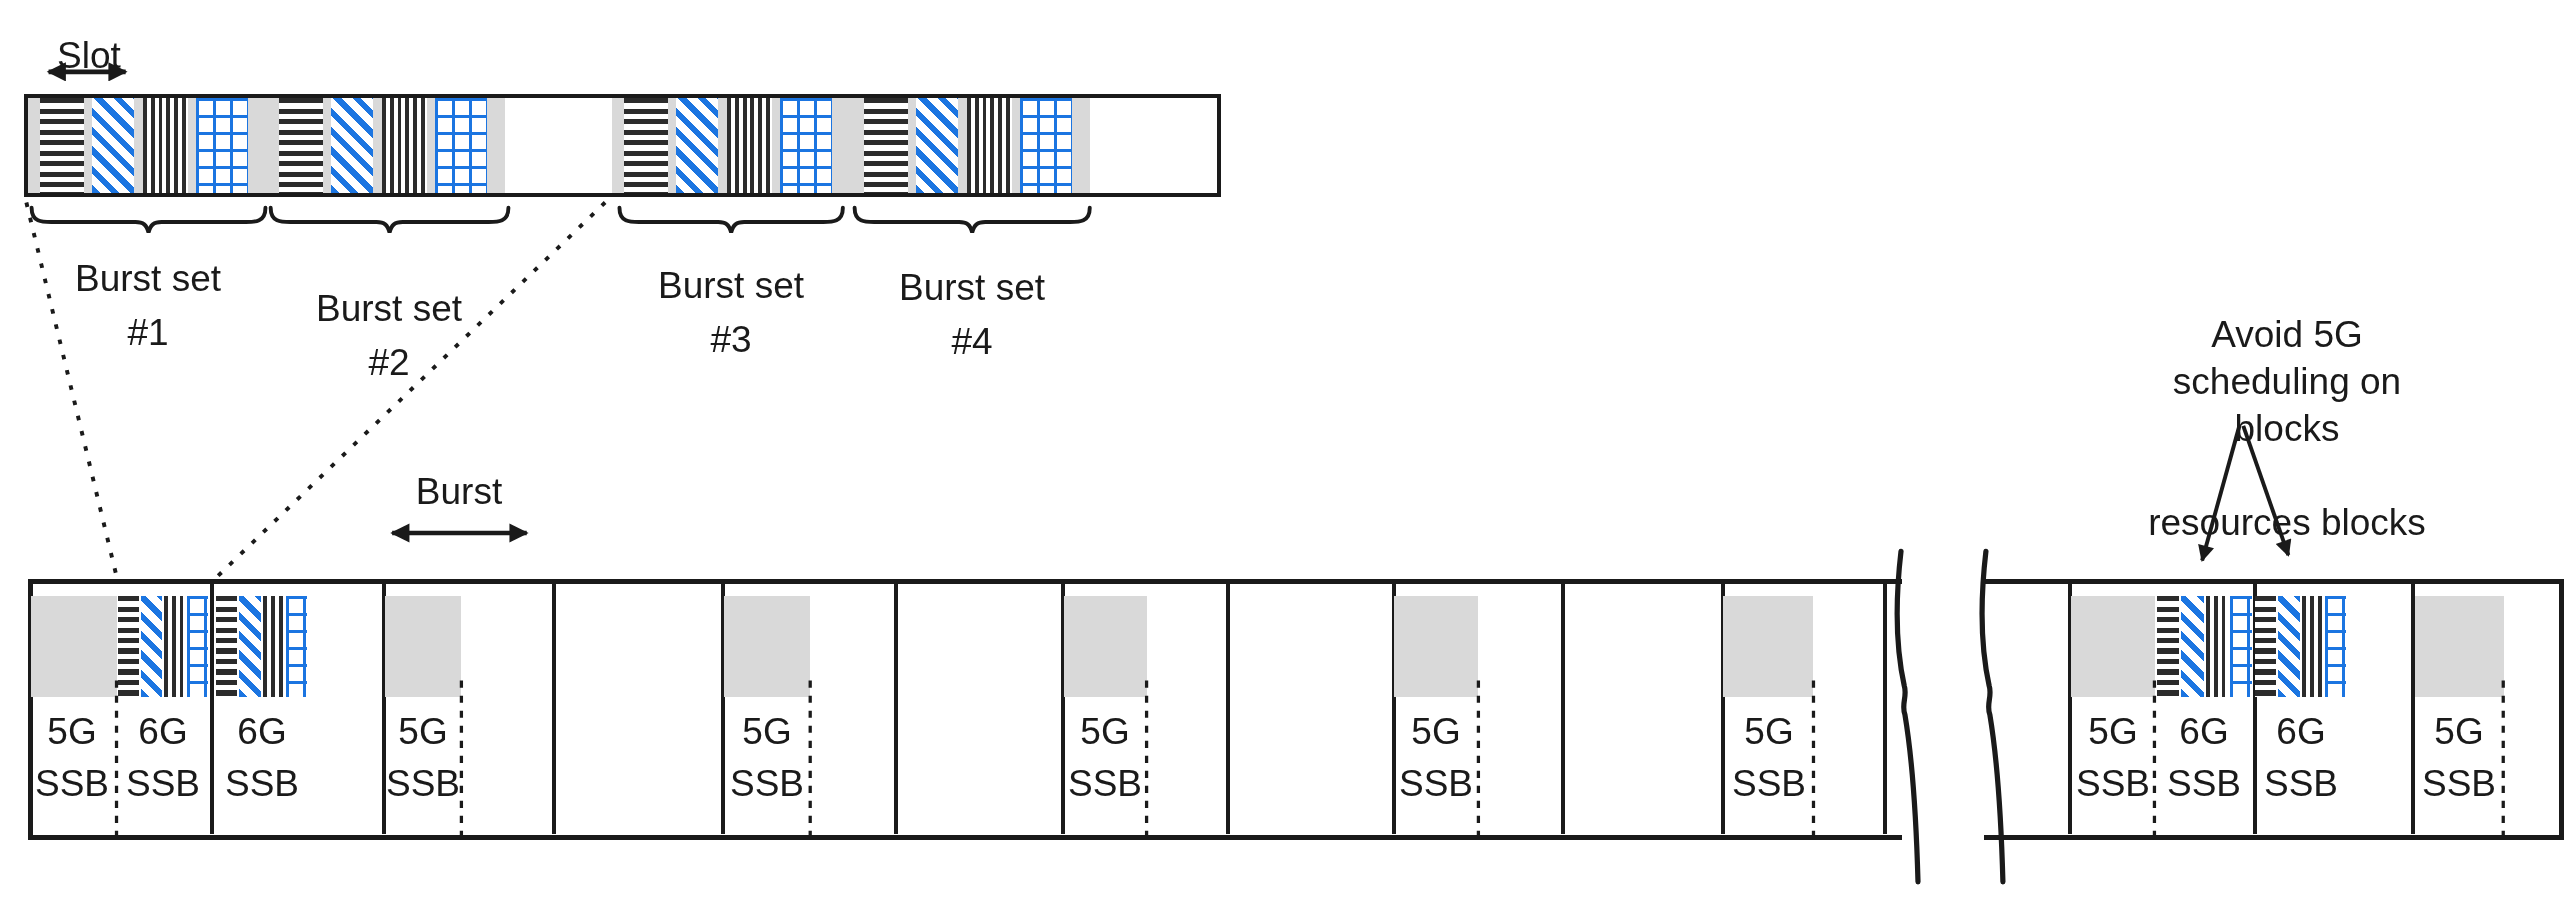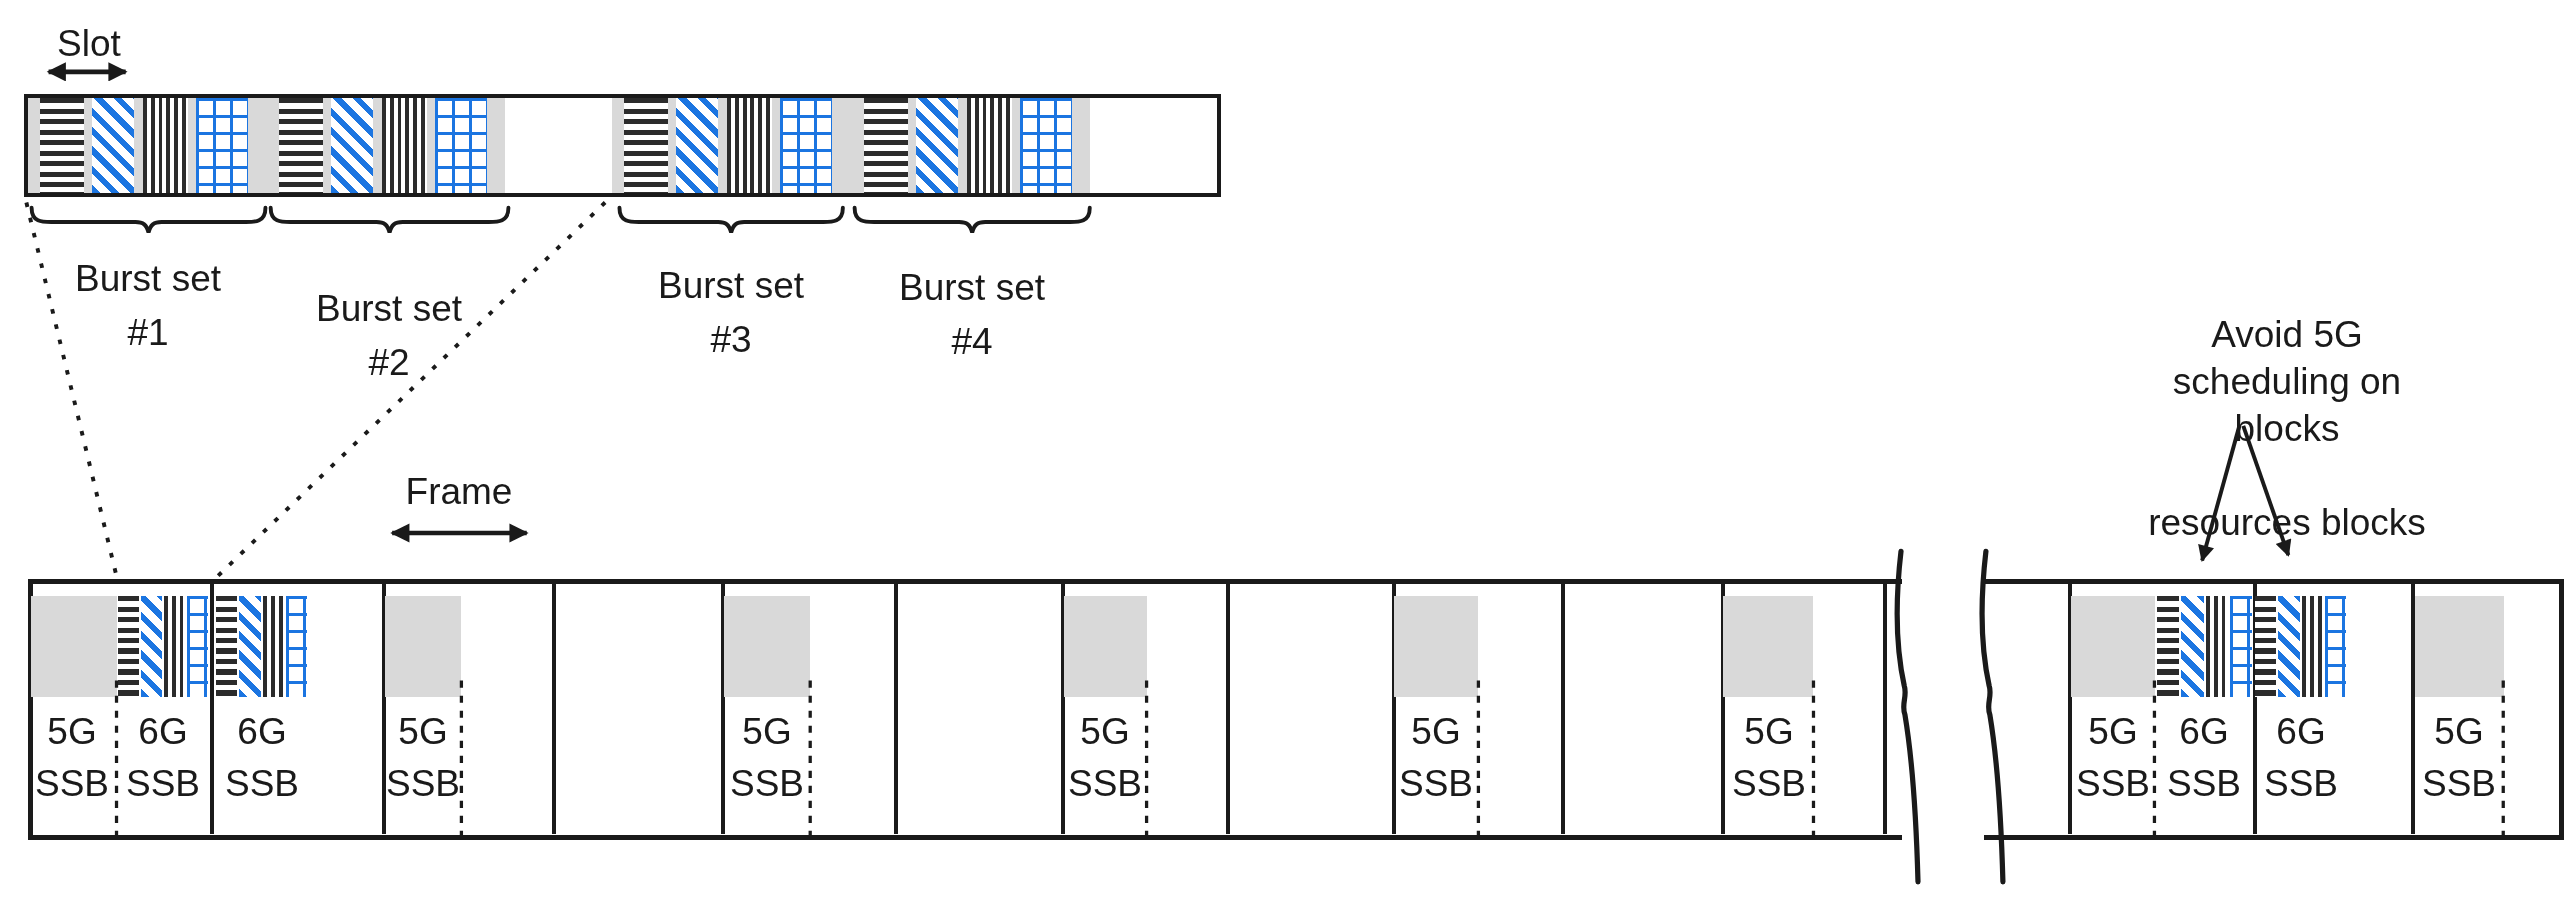--- a/index.html
+++ b/index.html
@@ -28,23 +28,23 @@
          line-height:52px;white-space:pre-line;color:var(--ink);}
   .burst-label{line-height:54px;}
   .ann{line-height:47px;}
   svg.overlay{position:absolute;left:0;top:0;pointer-events:none;}
 </style>
 </head>
 <body>
 
 <div id="page">
 
-  <div class="label" id="slotLabel" style="left: 89px; top: 18px;">Slot</div>
-
-  <div class="label" id="frameLabel" style="left: 459px; top: 466px;">Frame</div>
+  <div class="label" id="slotLabel" style="left: 89px; top: 30px; text-decoration: underline;">Slot</div>
+
+  <div class="label" id="frameLabel" style="left: 459px; top: 466px;">Burst</div>
 
   <div class="label ann" id="annBlock" style="left: 2287px; top: 264px;">
     <div>Avoid 5G scheduling on blocks</div>
     <div>resources blocks</div>
     <div>(or use reserved resources)</div>
   </div>
 
   <div class="bar topbar" id="topBar" style="left: 24px; top: 94px; width: 1197px; height: 103px;">
       <div class="burst-set" style="left: 0px; width: 239px;">
         <div class="g" style="width: 11.8px; flex-shrink: 0;"></div>

